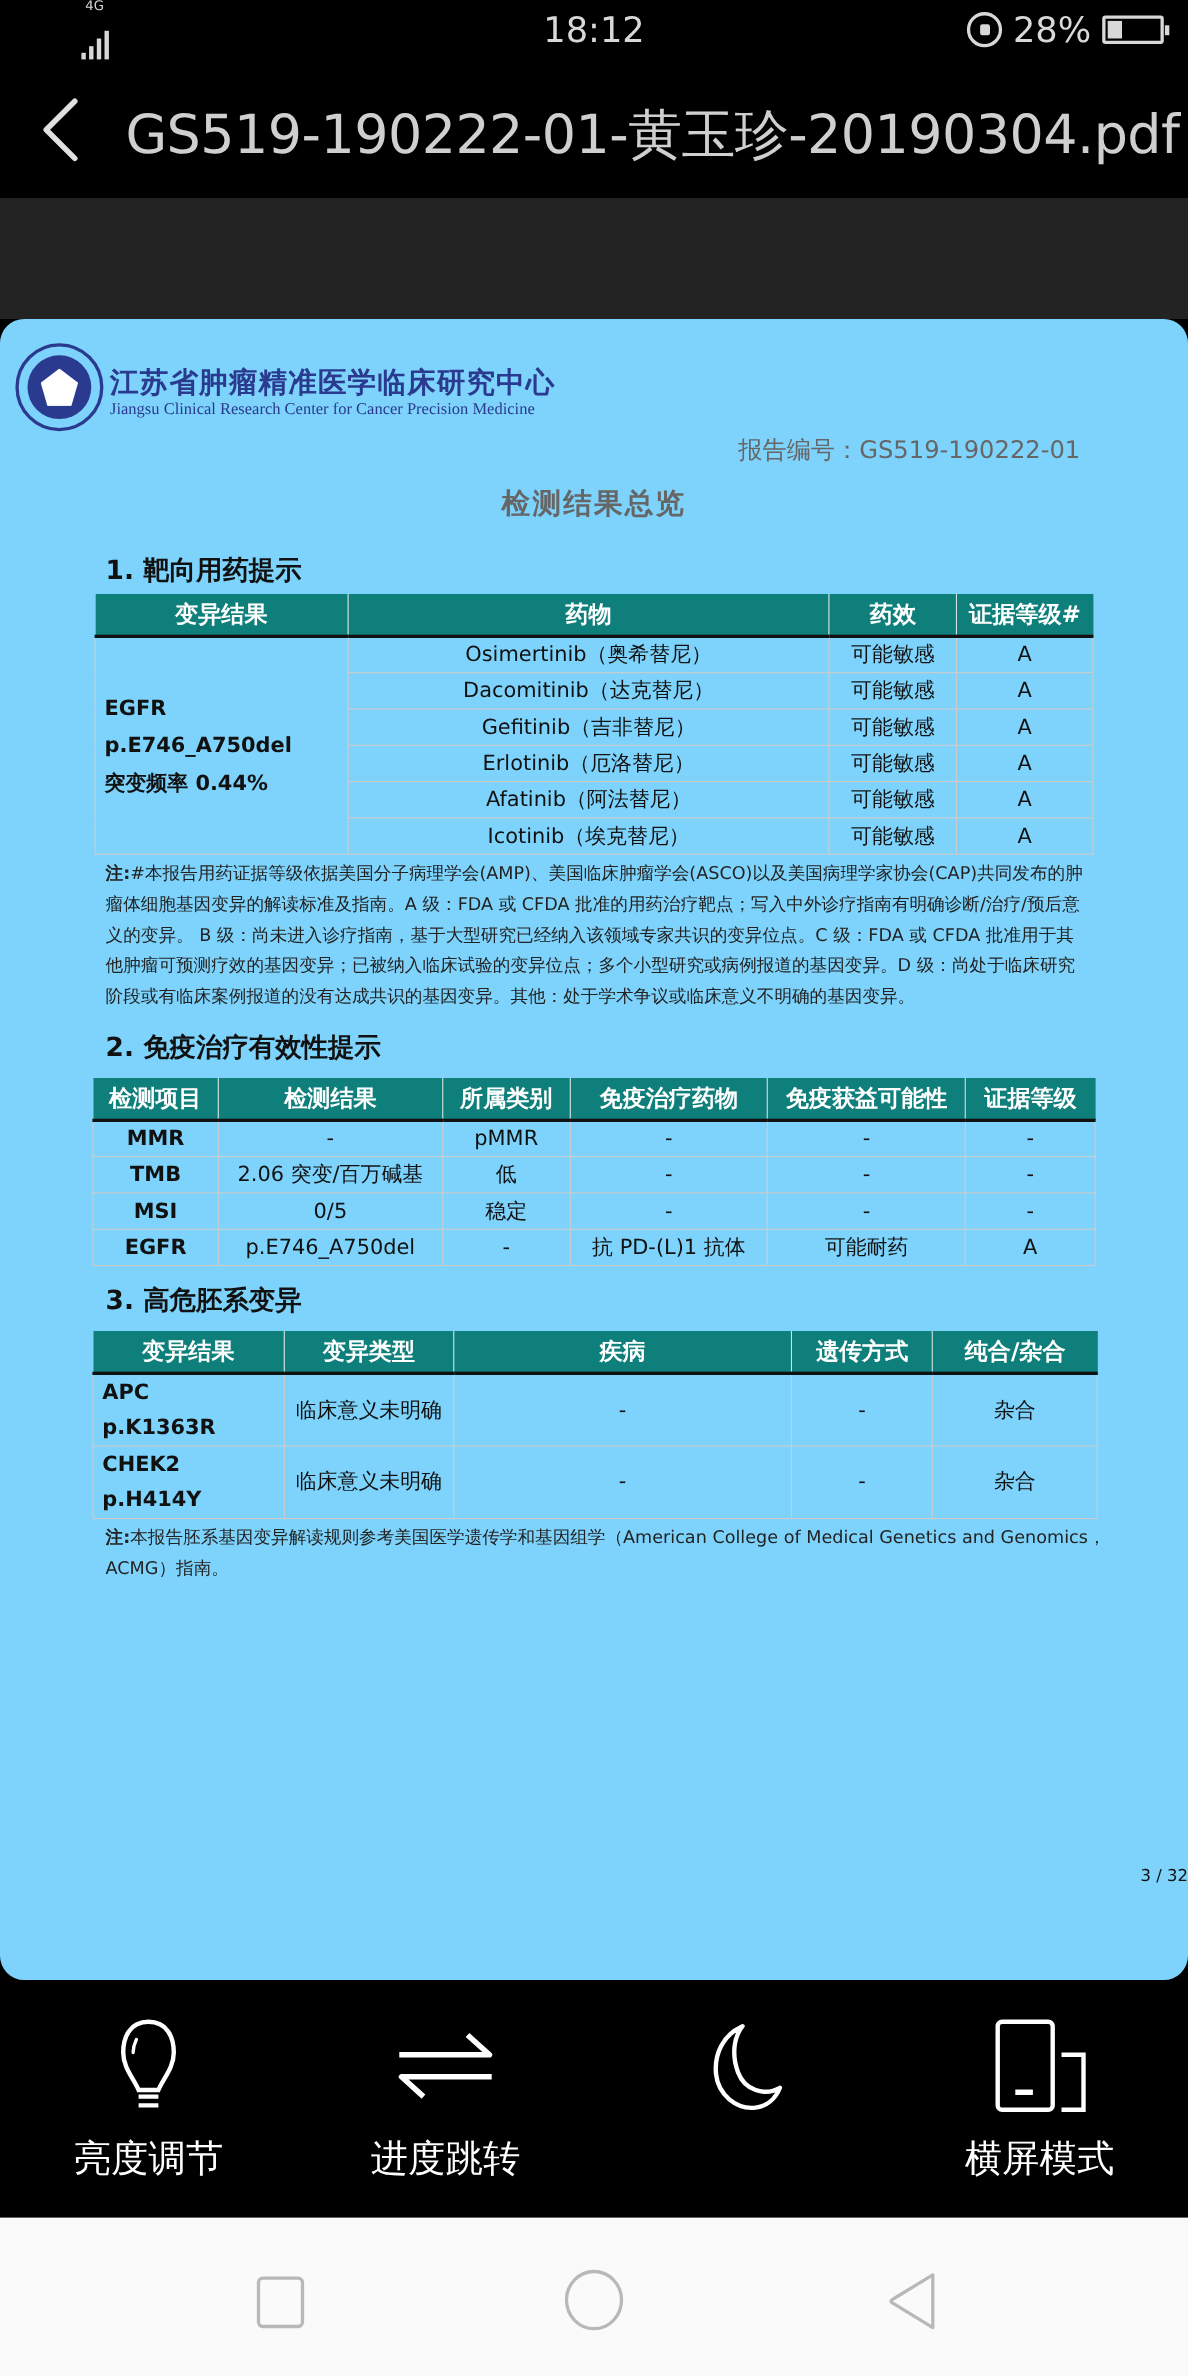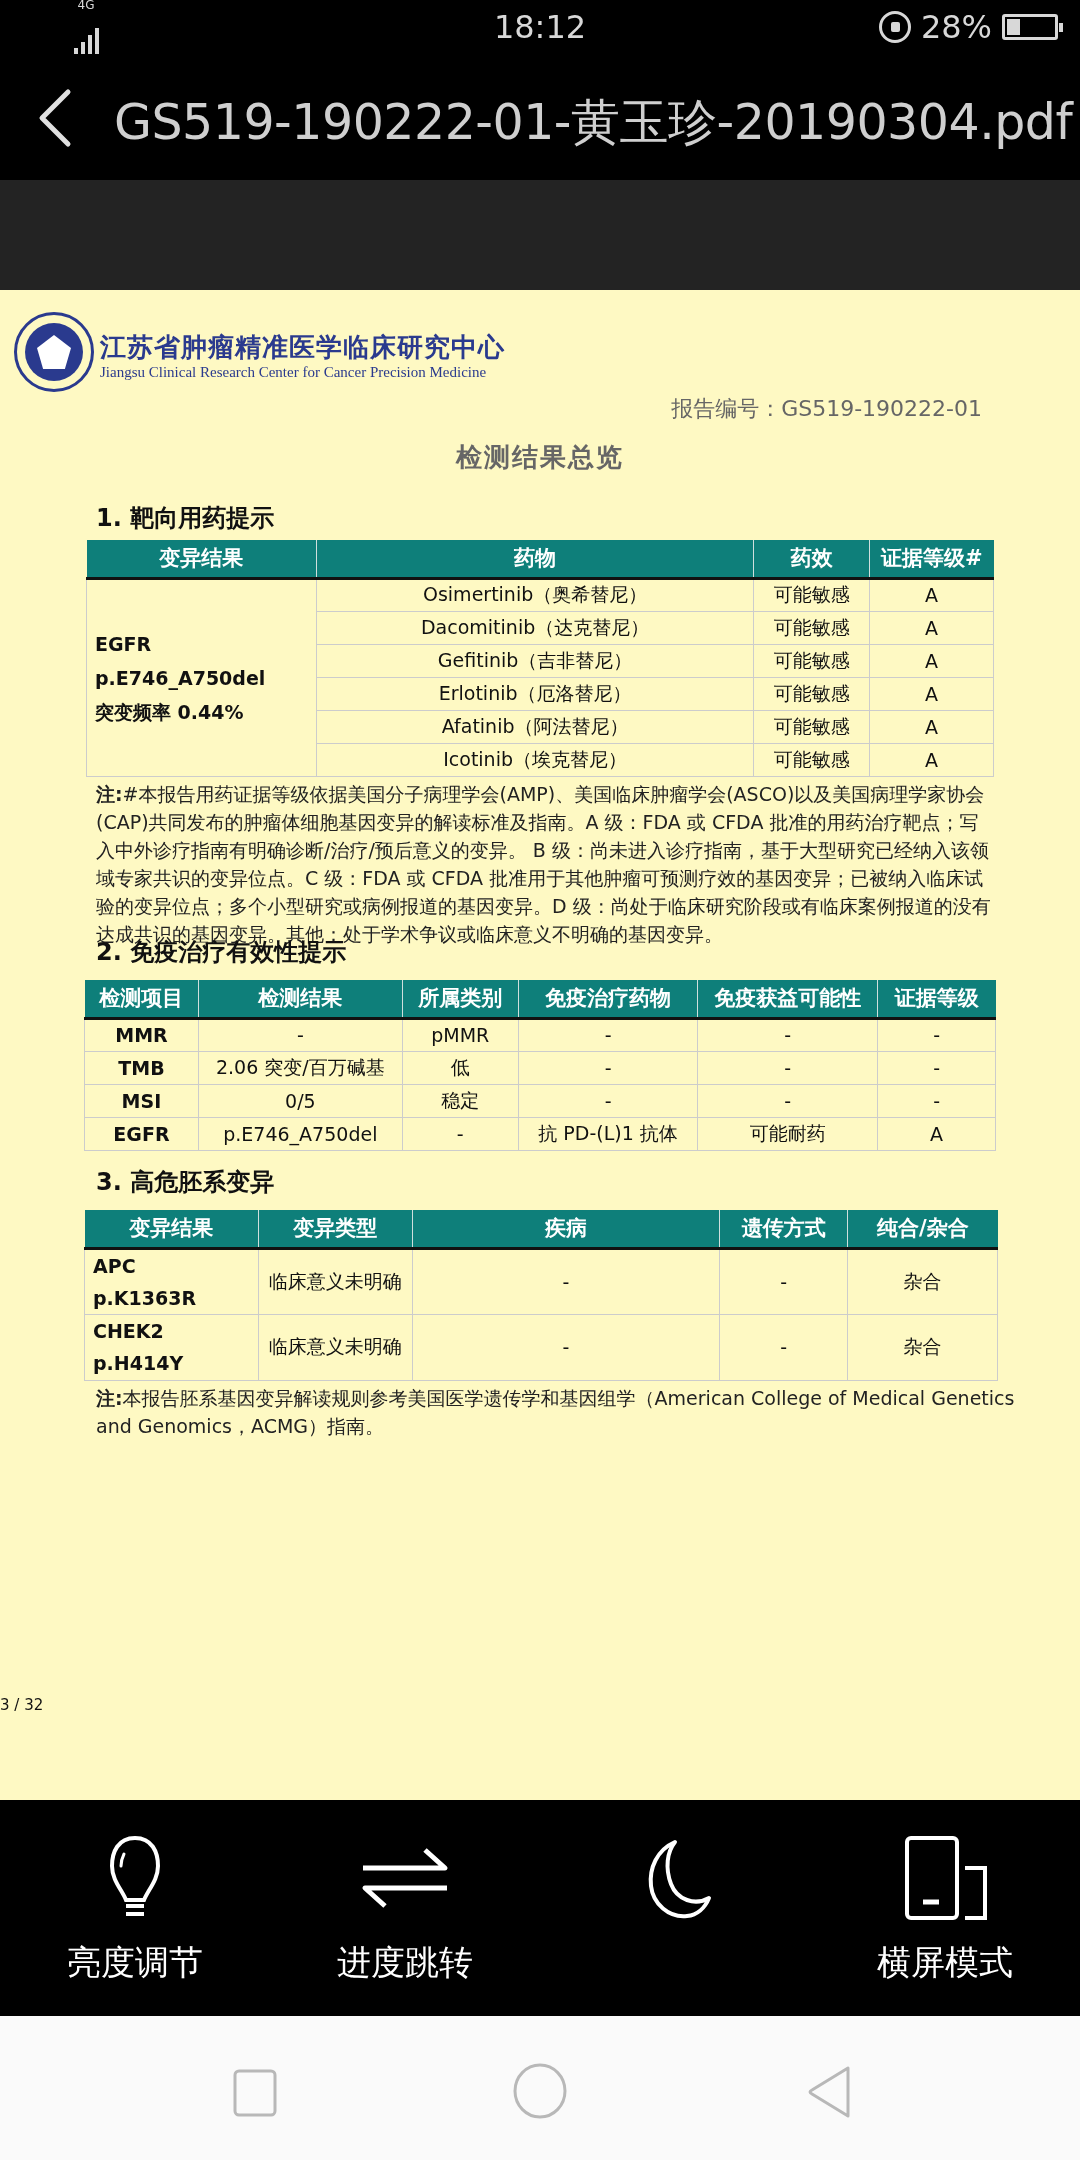--- a/index.html
+++ b/index.html
@@ -22,42 +22,42 @@
   .battery::after { content: ""; position: absolute; right: -8px; top: 6px; width: 4px; height: 9px; background: #d8d8d8; }
 
   
   .title-bar { position: absolute; left: 0; top: 56px; width: 1080px; height: 124px; background: #000; color: #cfcfcf; }
   .back-btn { position: absolute; left: 30px; top: 32px; width: 60px; height: 60px; }
   .title-bar .title { position: absolute; left: 114px; top: 34px; font-size: 49px; letter-spacing: -0.5px; }
 
   .gray-band { position: absolute; left: 0; top: 180px; width: 1080px; height: 110px; background: #232323; }
 
   
-  .page { position: absolute; left: 0; top: 290px; width: 1080px; height: 1510px; background: #fef9c3; color: #000; }
+  .page { position: absolute; left: 0; top: 290px; width: 1080px; height: 1510px; background: #7dd3fc; color: #000; border-radius: 22px; }
   .logo { position: absolute; left: 14px; top: 22px; width: 80px; height: 80px; border-radius: 50%; border: 3px solid #2a3a8e; display: flex; align-items: center; justify-content: center; }
   .logo .inner { width: 58px; height: 58px; border-radius: 50%; background: #2a3a8e; position: relative; }
   .logo .inner::after { content: ""; position: absolute; left: 12px; top: 12px; width: 34px; height: 34px; background: #fff; clip-path: polygon(50% 0, 100% 38%, 82% 100%, 18% 100%, 0 38%); }
   .org-cn { position: absolute; left: 100px; top: 40px; font-family: "DejaVu Serif", serif; font-weight: bold; font-size: 26px; color: #2a3a8e; letter-spacing: 1px; }
   .org-en { position: absolute; left: 100px; top: 74px; font-family: "Liberation Serif", serif; font-size: 15px; color: #2a3a8e; }
   .report-no { position: absolute; right: 98px; top: 104px; font-size: 22px; color: #666; }
   .doc-title { position: absolute; left: 0; right: 0; top: 150px; text-align: center; font-size: 26px; font-weight: bold; color: #666; letter-spacing: 2px; }
 
   .section-h { position: absolute; left: 96px; font-size: 24px; font-weight: bold; color: #111; }
 
   table.rt { position: absolute; left: 86px; border-collapse: collapse; font-size: 19px; color: #111; }
   table.rt th { background: #0e7f7a; color: #fff; font-weight: bold; font-size: 21px; height: 38px; border-left: 1px solid #cfdfdd; border-bottom: 3px solid #111; text-align: center; }
   table.rt th:first-child { border-left: none; }
   table.rt td { border: 1px solid #cccccc; text-align: center; height: 33px; }
   table.rt td.bold { font-weight: bold; }
   table.rt td.left { text-align: left; padding-left: 8px; }
 
-  .note { position: absolute; left: 96px; width: 895px; font-size: 19px; line-height: 28px; color: #222; }
+  .note { position: absolute; left: 96px; width: 895px; font-size: 16px; line-height: 28px; color: #222; }
   .note b { font-weight: bold; }
 
-  .page-num { position: absolute; left: 0; right: 0; top: 1406px; text-align: left; font-size: 15px; color: #111; }
+  .page-num { position: absolute; left: 0; right: 0; top: 1406px; text-align: right; font-size: 15px; color: #111; }
 
   
   .toolbar { position: absolute; left: 0; top: 1800px; width: 1080px; height: 256px; background: #000; display: flex; }
   .tool { flex: 1; position: relative; color: #fff; }
   .tool svg { position: absolute; left: 50%; top: 34px; transform: translateX(-50%); }
   .tool .lbl { position: absolute; left: 0; right: 0; top: 140px; text-align: center; font-size: 34px; color: #fff; }
 
   
   .navbar { position: absolute; left: 0; top: 2016px; width: 1080px; height: 144px; background: #fafafa; }
   .nav-btn { position: absolute; top: 40px; }

